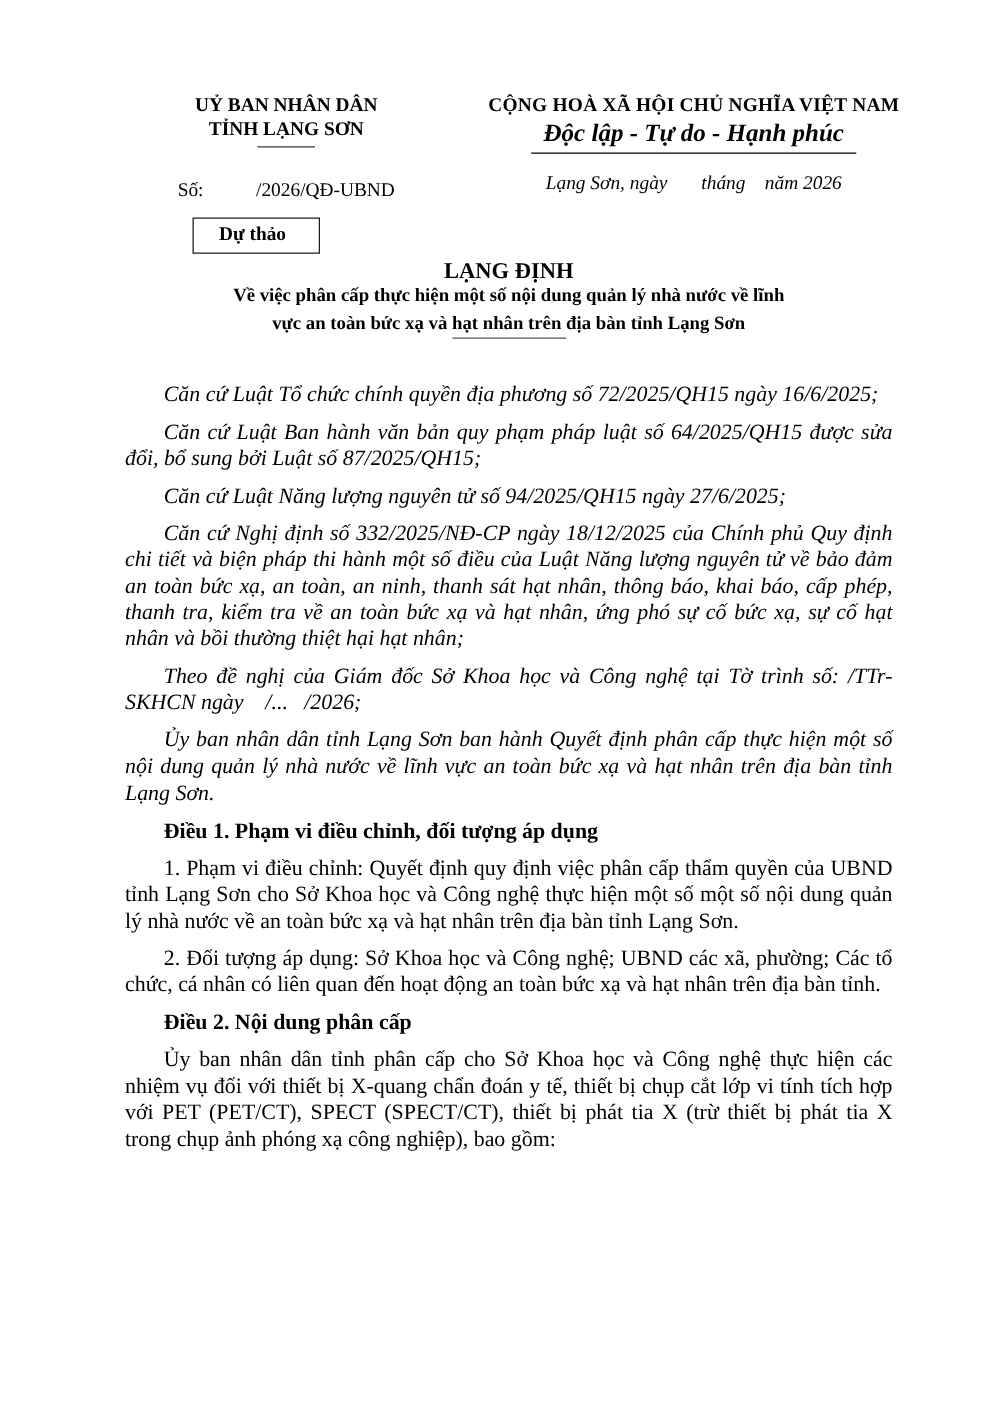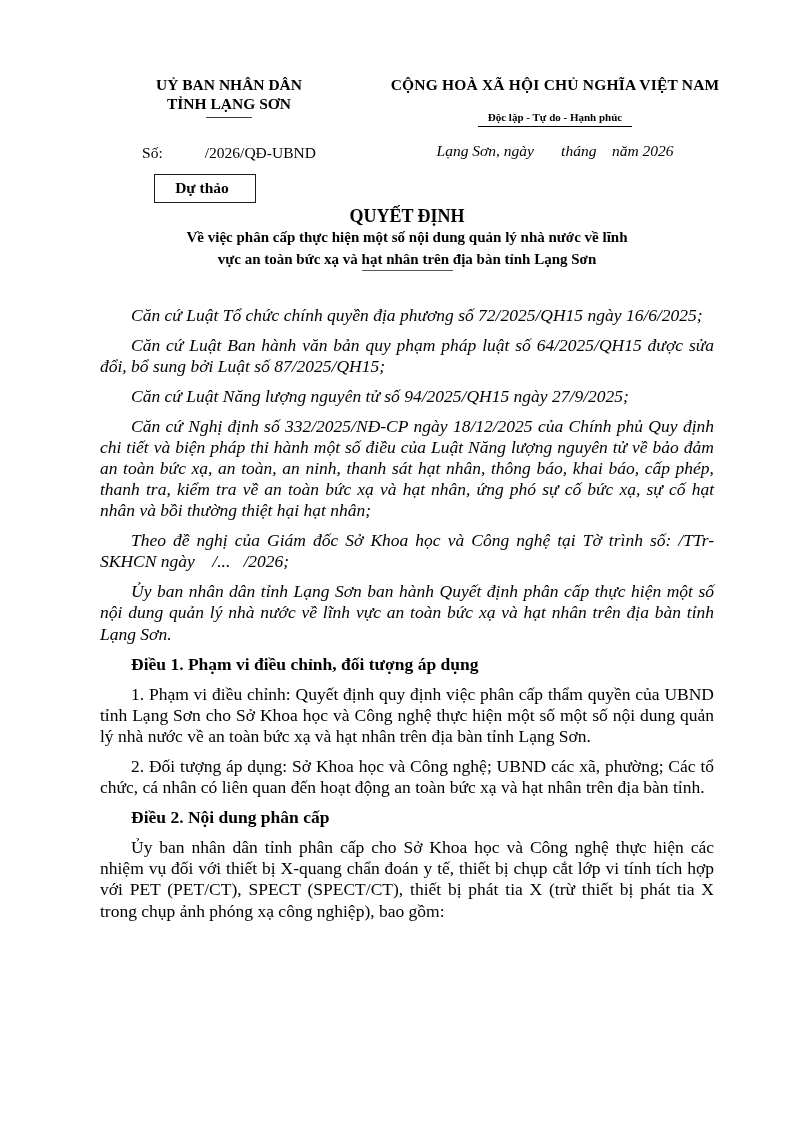--- a/index.html
+++ b/index.html
@@ -33,23 +33,24 @@
   .draft-box {
     display: inline-block;
     margin-top: 12px; margin-right: 48px;
     border: 1.6px solid #1d1d1d;
     padding: 4px 26px 5px 20px;
     font-weight: bold; font-size: 15.5px;
   }
 
   .quoc-hieu { font-weight: bold; font-size: 15.5px; line-height: 20px; letter-spacing: 0.2px; }
   .tieu-ngu {
-    display: inline-block; font-weight: bold; font-size: 11px;
+    display: inline-block; font-weight: bold; font-size: 20px;
     border-bottom: 1.6px solid #000; padding: 1px 10px 3px 10px;
-    margin-top: 15px;
+    margin-top: 0;
+    font-style: italic;
   }
   .dateline { font-style: italic; font-size: 15.5px; margin-top: 15px; }
 
   
   .title-block { text-align: center; margin-top: 2px; }
   .title-main { font-weight: bold; font-size: 18px; line-height: 22px; }
   .title-sub { font-weight: bold; font-size: 15px; line-height: 21.5px; margin-top: 0; }
   .title-underlined {
     border-bottom: 1.6px solid #555;
     padding-bottom: 3px;
@@ -88,31 +89,31 @@
       <div class="quoc-hieu">CỘNG HOÀ XÃ HỘI CHỦ NGHĨA VIỆT NAM</div>
       <div>
         <span class="tieu-ngu">Độc lập - Tự do - Hạnh phúc</span>
       </div>
       <div class="dateline">Lạng Sơn, ngày&nbsp;&nbsp;&nbsp;&nbsp;&nbsp;&nbsp;&nbsp;tháng&nbsp;&nbsp;&nbsp;&nbsp;năm 2026</div>
     </div>
 
   </div>
 
   <div class="title-block">
-    <div class="title-main">QUYẾT ĐỊNH</div>
+    <div class="title-main">LẠNG ĐỊNH</div>
     <div class="title-sub">Về việc phân cấp thực hiện một số nội dung quản lý nhà nước về lĩnh</div>
     <div class="title-sub">
       <span>vực an toàn bức xạ và&nbsp;</span><span class="title-underlined">hạt nhân trên&nbsp;</span><span>địa bàn tỉnh Lạng Sơn</span>
     </div>
   </div>
 
   <div class="doc-body">
       <p class="para italic">Căn cứ Luật Tổ chức chính quyền địa phương số 72/2025/QH15 ngày 16/6/2025;</p>
       <p class="para italic">Căn cứ Luật Ban hành văn bản quy phạm pháp luật số 64/2025/QH15 được sửa đổi, bổ sung bởi Luật số 87/2025/QH15;</p>
-      <p class="para italic">Căn cứ Luật Năng lượng nguyên tử số 94/2025/QH15 ngày 27/9/2025;</p>
+      <p class="para italic">Căn cứ Luật Năng lượng nguyên tử số 94/2025/QH15 ngày 27/6/2025;</p>
       <p class="para italic">Căn cứ Nghị định số 332/2025/NĐ-CP ngày 18/12/2025 của Chính phủ Quy định chi tiết và biện pháp thi hành một số điều của Luật Năng lượng nguyên tử về bảo đảm an toàn bức xạ, an toàn, an ninh, thanh sát hạt nhân, thông báo, khai báo, cấp phép, thanh tra, kiểm tra về an toàn bức xạ và hạt nhân, ứng phó sự cố bức xạ, sự cố hạt nhân và bồi thường thiệt hại hạt nhân;</p>
       <p class="para italic">Theo đề nghị của Giám đốc Sở Khoa học và Công nghệ tại Tờ trình số: /TTr-SKHCN ngày&nbsp;&nbsp;&nbsp;&nbsp;/...&nbsp;&nbsp;&nbsp;/2026;</p>
       <p class="para italic">Ủy ban nhân dân tỉnh Lạng Sơn ban hành Quyết định phân cấp thực hiện một số nội dung quản lý nhà nước về lĩnh vực an toàn bức xạ và hạt nhân trên địa bàn tỉnh Lạng Sơn.</p>
       <p class="para heading">Điều 1. Phạm vi điều chỉnh, đối tượng áp dụng</p>
       <p class="para normal">1. Phạm vi điều chỉnh: Quyết định quy định việc phân cấp thẩm quyền của UBND tỉnh Lạng Sơn cho Sở Khoa học và Công nghệ thực hiện một số một số nội dung quản lý nhà nước về an toàn bức xạ và hạt nhân trên địa bàn tỉnh Lạng Sơn.</p>
       <p class="para normal">2. Đối tượng áp dụng: Sở Khoa học và Công nghệ; UBND các xã, phường; Các tổ chức, cá nhân có liên quan đến hoạt động an toàn bức xạ và hạt nhân trên địa bàn tỉnh.</p>
       <p class="para heading">Điều 2. Nội dung phân cấp</p>
       <p class="para normal">Ủy ban nhân dân tỉnh phân cấp cho Sở Khoa học và Công nghệ thực hiện các nhiệm vụ đối với thiết bị X-quang chẩn đoán y tế, thiết bị chụp cắt lớp vi tính tích hợp với PET (PET/CT), SPECT (SPECT/CT), thiết bị phát tia X (trừ thiết bị phát tia X trong chụp ảnh phóng xạ công nghiệp), bao gồm:</p>
     </div>
 

